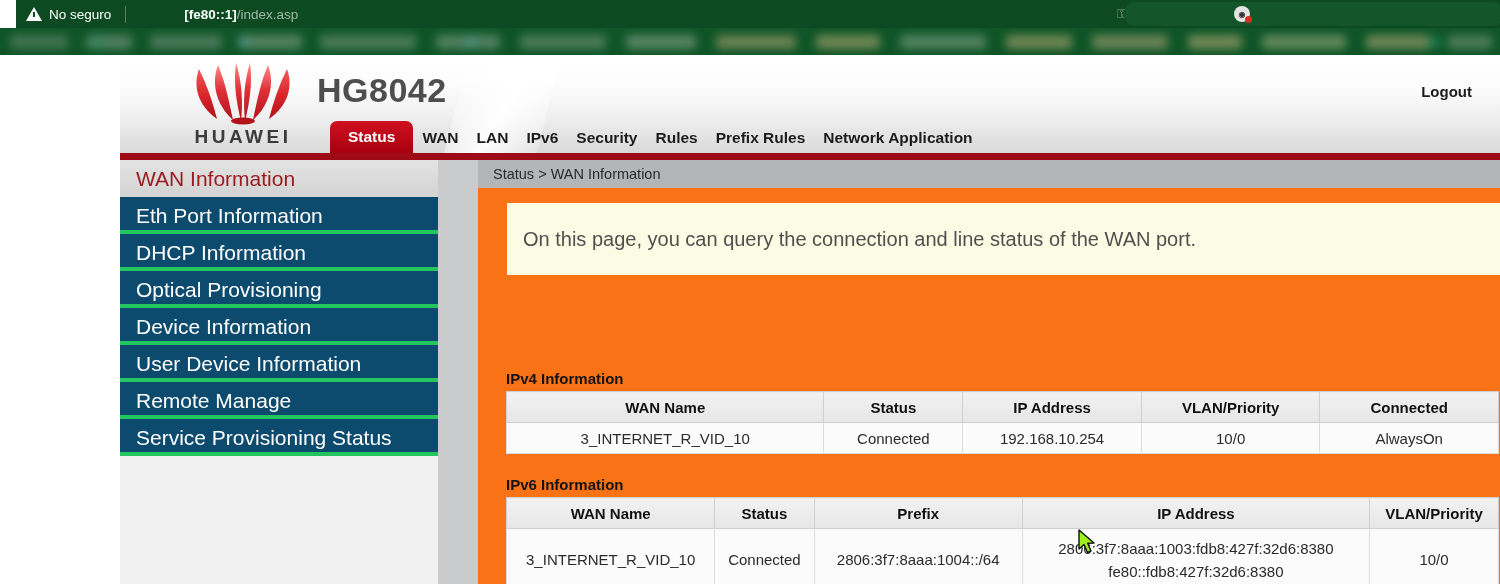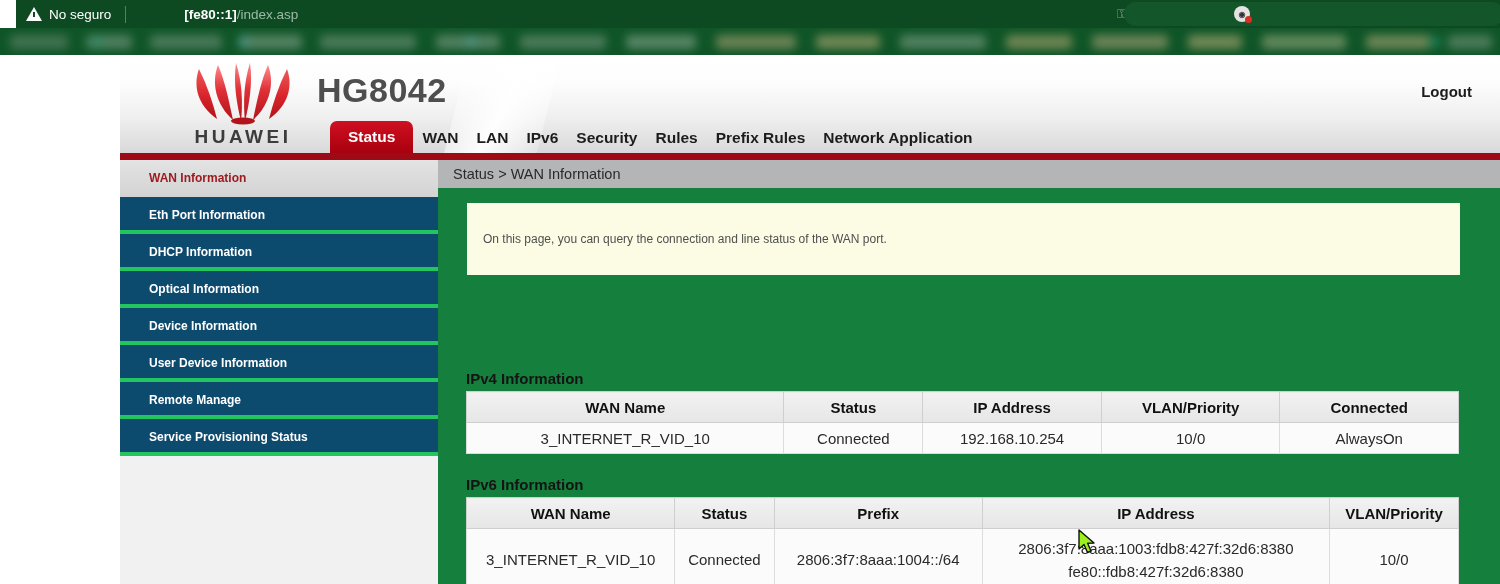--- a/index.html
+++ b/index.html
@@ -227,63 +227,64 @@
 
   
   #sidebar {
     width: 318px;
     height: 424px;
     background: #f1f1f1;
   }
   .side-item {
     height: 37px;
     line-height: 37px;
-    padding-left: 29px;
-    font-size: 12px;
-    font-weight: bold;
+    padding-left: 16px;
+    font-size: 21px;
+    font-weight: normal;
     cursor: pointer;
     white-space: nowrap;
   }
   .side-item.active {
     background: linear-gradient(to bottom, #e3e3e3 0%, #d3d3d3 100%);
     color: #9e1b20;
   }
   .side-item.normal {
     background: #0c4a6e;
     color: #ffffff;
     border-bottom: 4px solid #22c55e;
   }
 
   
   #main {
     flex: 1;
     height: 424px;
-    background: #15803d;
+    background: #f97316;
     position: relative;
+    margin-left: 40px;
   }
   #breadcrumb {
     height: 28px;
     line-height: 28px;
     padding-left: 15px;
     font-size: 14.5px;
     color: #2a2a2a;
     background: #b3b5b7;
   }
 
   #info-box {
     position: absolute;
     left: 29px; top: 43px;
     width: 993px; height: 72px;
     background: #fcfce4;
     display: flex;
     align-items: center;
     padding-left: 16px;
   }
   #info-text {
-    font-size: 12px;
+    font-size: 20px;
     color: #4f4f4f;
   }
 
   .table-caption {
     position: absolute;
     left: 28px;
     font-size: 15px;
     font-weight: bold;
     color: #141414;
   }
@@ -464,21 +465,21 @@
   </div>
 
   <div id="nav-underline"></div>
 
   <div id="content-wrap">
 
     <div id="sidebar">
         <div class="side-item active">WAN Information</div>
         <div class="side-item normal">Eth Port Information</div>
         <div class="side-item normal">DHCP Information</div>
-        <div class="side-item normal">Optical Information</div>
+        <div class="side-item normal">Optical Provisioning</div>
         <div class="side-item normal">Device Information</div>
         <div class="side-item normal">User Device Information</div>
         <div class="side-item normal">Remote Manage</div>
         <div class="side-item normal">Service Provisioning Status</div>
       </div>
 
     <div id="main">
 
       <div id="breadcrumb">Status &gt; WAN Information</div>
 

